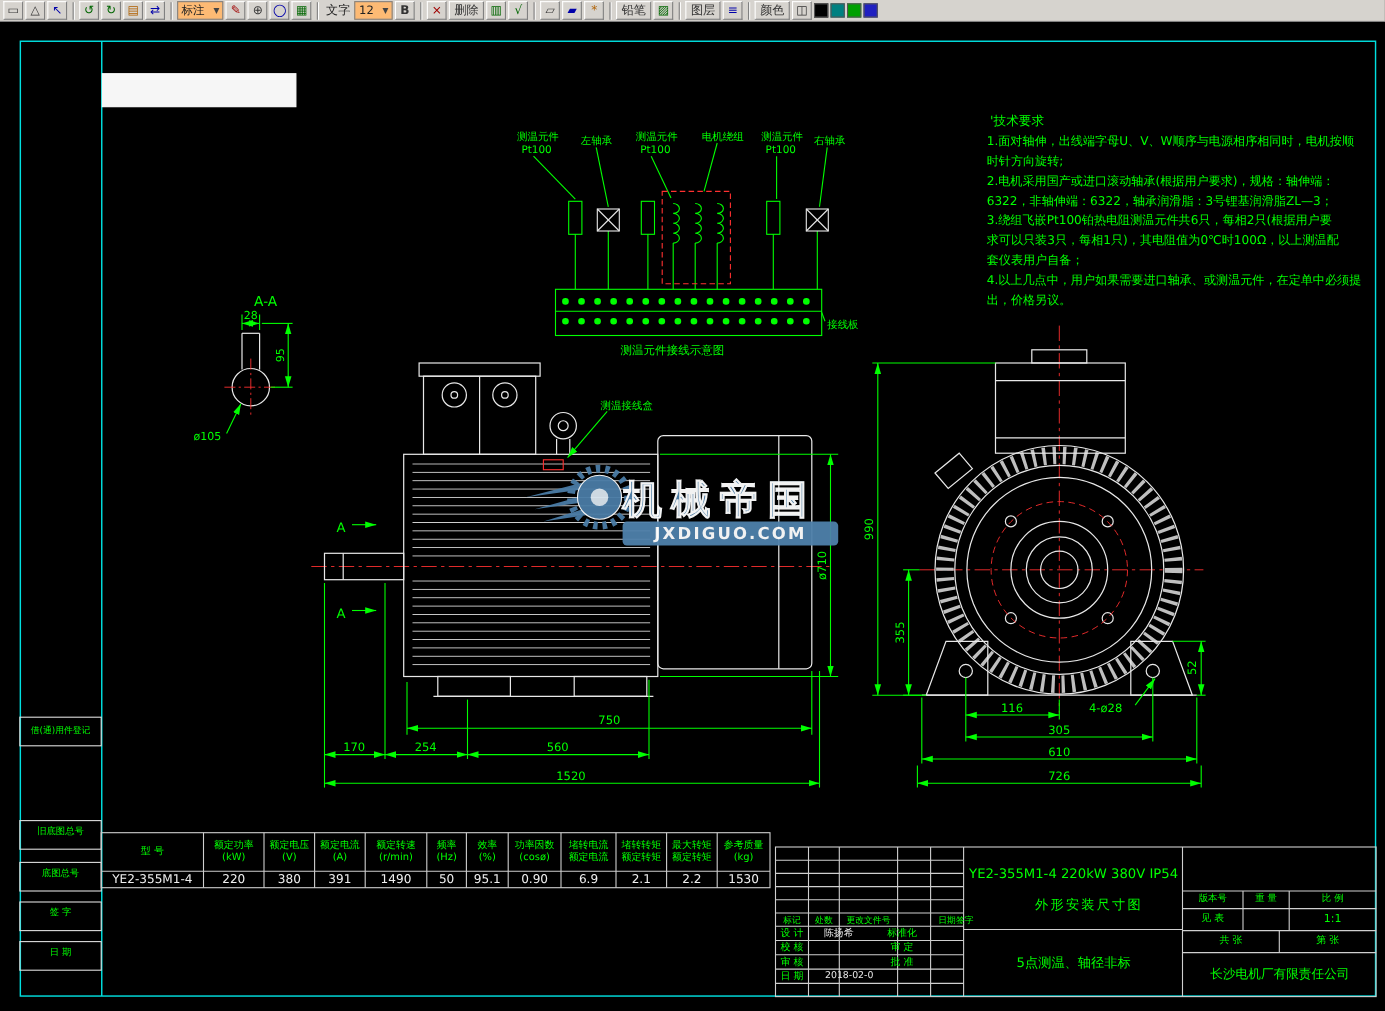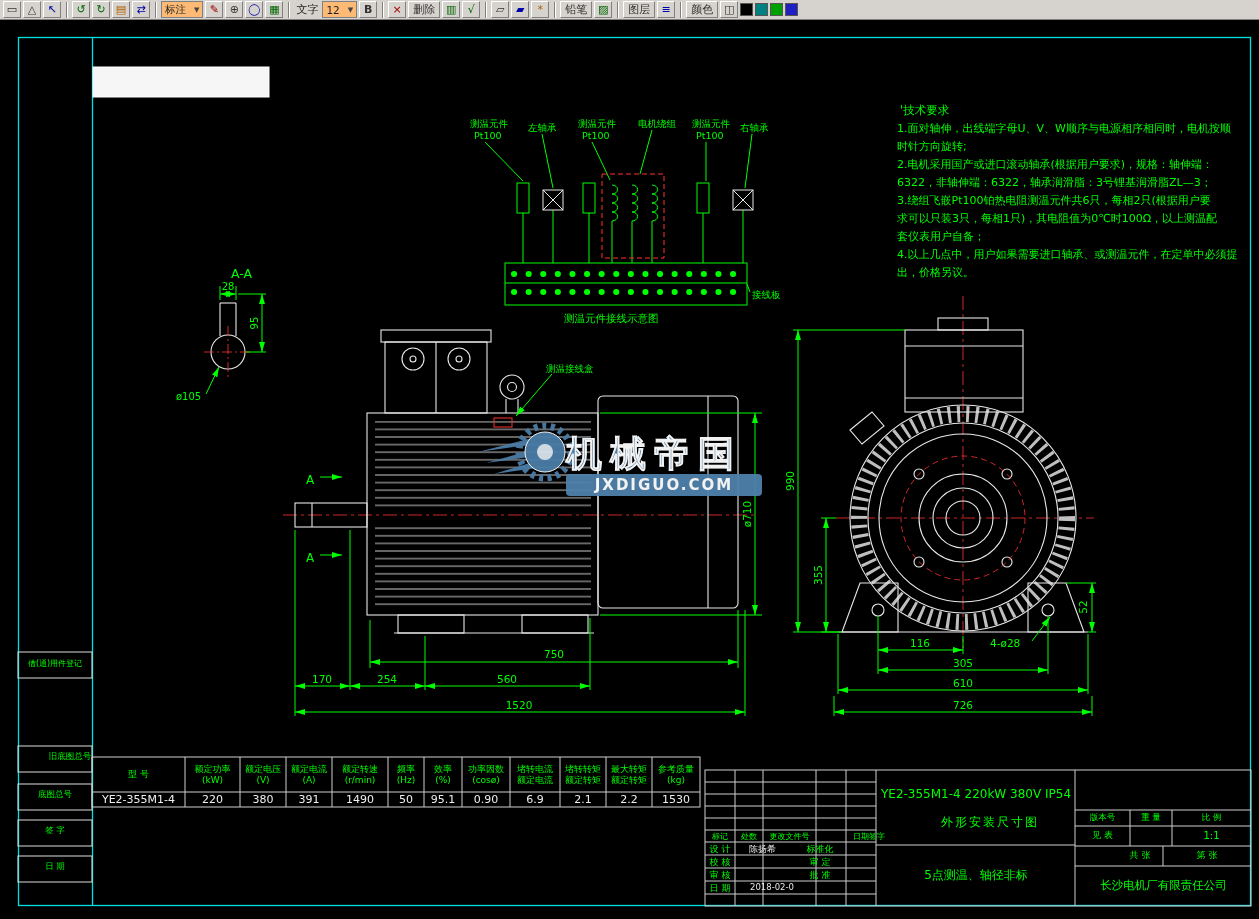--- a/index.html
+++ b/index.html
@@ -389,21 +389,21 @@
   <div class="t" style="left:897px;top:159px;font-size:11px;">2.电机采用国产或进口滚动轴承(根据用户要求)，规格：轴伸端：</div>
   <div class="t" style="left:897px;top:177px;font-size:11px;">6322，非轴伸端：6322，轴承润滑脂：3号锂基润滑脂ZL—3；</div>
   <div class="t" style="left:897px;top:195px;font-size:11px;">3.绕组飞嵌Pt100铂热电阻测温元件共6只，每相2只(根据用户要</div>
   <div class="t" style="left:897px;top:213px;font-size:11px;">求可以只装3只，每相1只)，其电阻值为0℃时100Ω，以上测温配</div>
   <div class="t" style="left:897px;top:231px;font-size:11px;">套仪表用户自备；</div>
   <div class="t" style="left:897px;top:249px;font-size:11px;">4.以上几点中，用户如果需要进口轴承、或测温元件，在定单中必须提</div>
   <div class="t" style="left:897px;top:267px;font-size:11px;">出，价格另议。</div>
 
 
   <div class="t tc" style="left:19px;top:659px;width:72px;font-size:8px;">借(通)用件登记</div>
-  <div class="t tc" style="left:19px;top:752px;width:72px;font-size:8.5px;padding-left:15px;">旧底图总号</div>
+  <div class="t tc" style="left:19px;top:752px;width:72px;font-size:8.5px;">旧底图总号</div>
   <div class="t tc" style="left:19px;top:790px;width:72px;font-size:8.5px;">底图总号</div>
   <div class="t tc" style="left:19px;top:826px;width:72px;font-size:8.5px;">签 字</div>
   <div class="t tc" style="left:19px;top:862px;width:72px;font-size:8.5px;">日 期</div>
 
   <div id="ptable">
     <div class="pc">型 号</div>
     <div class="pc">额定功率
 (kW)</div>
     <div class="pc">额定电压
 (V)</div>
@@ -439,21 +439,21 @@
     <div class="pv">1530</div>
   </div>
 
   <div class="t tc" style="left:878px;top:788px;width:196px;font-size:12px;">YE2-355M1-4 220kW 380V IP54</div>
   <div class="t tc" style="left:908px;top:816px;width:164px;font-size:12px;letter-spacing:2px;">外形安装尺寸图</div>
   <div class="t tc" style="left:1076px;top:813px;width:53px;font-size:8.5px;">版本号</div>
   <div class="t tc" style="left:1131px;top:813px;width:40px;font-size:8.5px;">重 量</div>
   <div class="t tc" style="left:1173px;top:813px;width:77px;font-size:8.5px;">比 例</div>
   <div class="t tc" style="left:1076px;top:830px;width:53px;font-size:9px;">见 表</div>
   <div class="t tc" style="left:1173px;top:830px;width:77px;font-size:10px;">1:1</div>
-  <div class="t tc" style="left:1076px;top:850px;width:86px;font-size:9px;padding-left:21px;">共 张</div>
+  <div class="t tc" style="left:1076px;top:850px;width:86px;font-size:9px;">共 张</div>
   <div class="t tc" style="left:1164px;top:850px;width:86px;font-size:9px;">第 张</div>
   <div class="t tc" style="left:878px;top:869px;width:196px;font-size:12px;">5点测温、轴径非标</div>
   <div class="t tc" style="left:1077px;top:879px;width:173px;font-size:11.5px;">长沙电机厂有限责任公司</div>
   <div class="t tc" style="left:705px;top:832px;width:30px;font-size:8px;">标记</div>
   <div class="t tc" style="left:735px;top:832px;width:28px;font-size:8px;">处数</div>
   <div class="t tc" style="left:763px;top:832px;width:53px;font-size:8px;">更改文件号</div>
   <div class="t tc" style="left:816px;top:832px;width:30px;font-size:8px;padding-left:46px;">签字</div>
   <div class="t tc" style="left:846px;top:832px;width:30px;font-size:8px;">日期</div>
   <div class="t tc" style="left:705px;top:844px;width:30px;font-size:9px;">设 计</div>
   <div class="t tc tw" style="left:735px;top:844px;width:55px;font-size:9px;">陈扬希</div>

